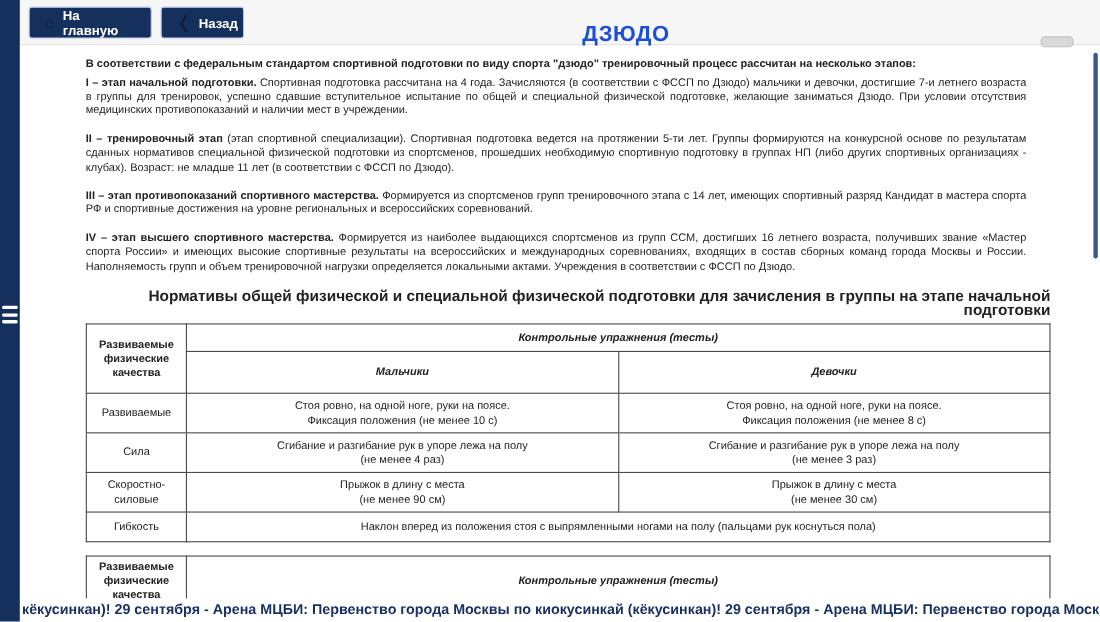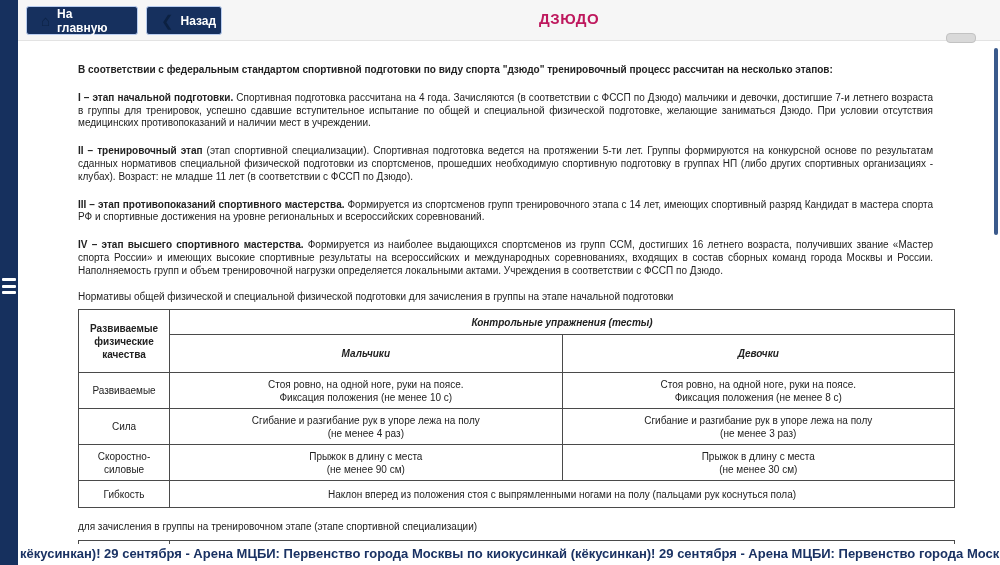--- a/index.html
+++ b/index.html
@@ -51,24 +51,24 @@
     font-size: 15px;
     font-weight: bold;
     line-height: 1;
   }
   .btn-home { left: 18px; width: 112px; }
   .btn-back { left: 138px; width: 76px; }
   .page-title {
     position: absolute;
     left: calc(50% + 65px);
     transform: translateX(-50%);
-    top: 10px;
-    font-size: 15px;
-    font-weight: bold;
-    color: #be185d;
+    top: 20px;
+    font-size: 20px;
+    font-weight: bold;
+    color: #1d4ed8;
     letter-spacing: 0.5px;
   }
   .scroll-pill {
     position: absolute; right: 24px; top: 33px;
     width: 28px; height: 8px;
     background: #d9d9d9;
     border: 1px solid #c2c2c2;
     border-radius: 4px;
   }
 
@@ -83,26 +83,26 @@
 
   
   .content {
     position: absolute; left: 78px; top: 40px;
     width: 877px;
     padding-top: 9px;
     font-size: 10px;
     line-height: 12.8px;
     text-align: justify;
   }
-  .content p { margin: 15px 0 13px 0; padding-right: 22px; }
+  .content p { margin: 4px 0 13px 0; padding-right: 22px; }
   .content p.intro { margin-bottom: 0; font-weight: bold; }
   .tbl-caption {
-    text-align: left;
-    font-weight: normal;
-    font-size: 10px;
+    text-align: right;
+    font-weight: bold;
+    font-size: 14px;
     margin: 2px 0 6px 0;
   }
   .tbl-caption.second { margin-top: 12px; line-height: 13.5px; }
 
   table.std {
     width: 100%;
     border-collapse: collapse;
     table-layout: fixed;
     font-size: 10px;
   }
@@ -228,21 +228,20 @@
         </td>
       </tr>
       <tr class="row-last">
         <td>Гибкость</td>
         <td colspan="2">Наклон вперед из положения стоя с выпрямленными ногами на полу (пальцами рук коснуться пола)</td>
       </tr>
     </tbody>
   </table>
 
   <div class="tbl-caption second">
-    <div>для зачисления в группы на тренировочном этапе (этапе спортивной специализации)</div>
   </div>
 
   <table class="std">
     <colgroup>
       <col style="width:10.4%">
       <col style="width:89.6%">
     </colgroup>
     <tbody>
       <tr class="t2-head">
         <td class="quality-head">Развиваемые физические качества</td>

